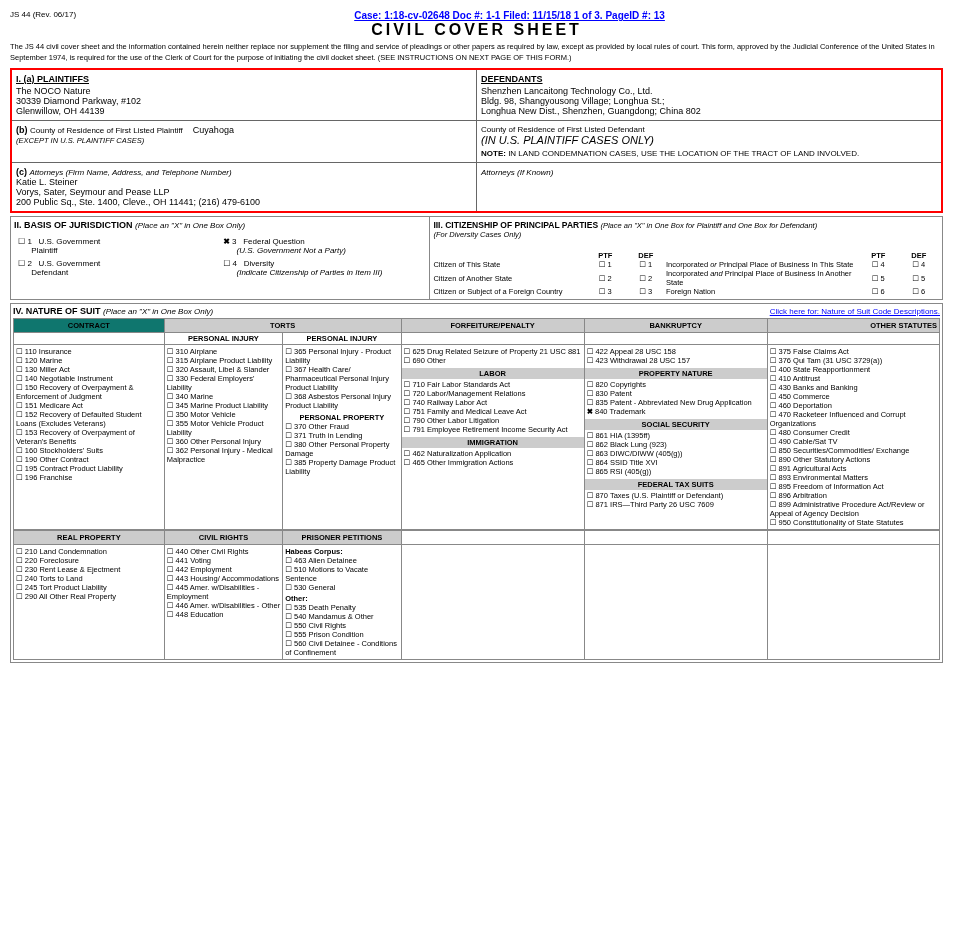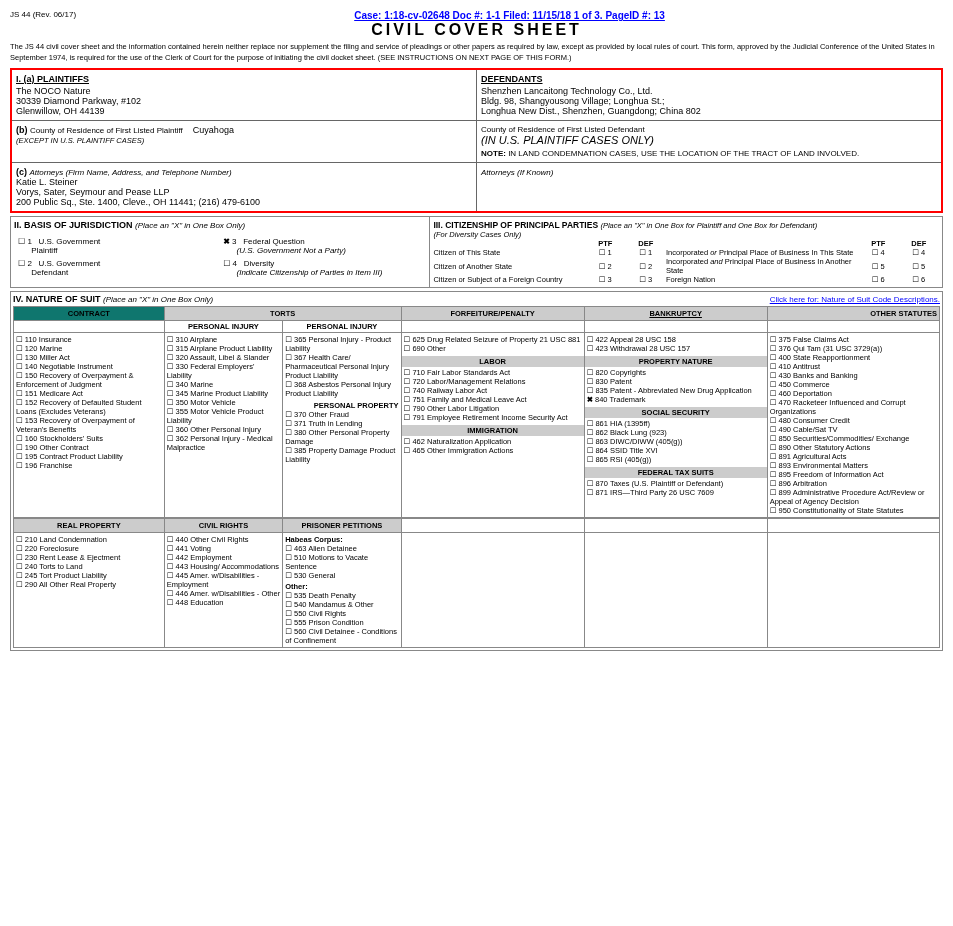--- a/index.html
+++ b/index.html
@@ -87,21 +87,21 @@
           </td>
         </tr>
       </tbody>
           </table>
     </td>
     <td style="width:55%; border:1px solid #888; padding:3px; vertical-align:top;">
       <div style="font-weight:bold; font-size:8.5px;">
         <span>III.  CITIZENSHIP OF PRINCIPAL PARTIES</span> <span style="font-style:italic; font-weight:normal; font-size:7.5px;">(Place an "X" in One Box for Plaintiff and One Box for Defendant)</span>
       </div>
       <div style="font-style:italic; font-size:7.5px;">(For Diversity Cases Only)</div>
-      <table style="width:100%; font-size:7.5px; margin-top:0; border-collapse:collapse;">
+      <table style="width:100%; font-size:7.5px; margin-top:12px; border-collapse:collapse;">
         <tbody>
               <tr>
           <td style="width:30%;"></td>
           <td style="text-align:center; width:8%;"><b>PTF</b></td>
           <td style="text-align:center; width:8%;"><b>DEF</b></td>
           <td style="width:38%;"></td>
           <td style="text-align:center; width:8%;"><b>PTF</b></td>
           <td style="text-align:center; width:8%;"><b>DEF</b></td>
         </tr>
         <tr>
@@ -143,21 +143,21 @@
     <div style="font-size:8px; color:blue; text-decoration:underline;">Click here for: Nature of Suit Code Descriptions.</div>
   </div>
 
   <table style="width:100%; border-collapse:collapse; font-size:7.5px;">
 
     <tbody>
         <tr>
       <td style="background:#0f766e; font-weight:bold; text-align:center; border:1px solid #888; padding:2px; width:14%;">CONTRACT</td>
       <td colspan="2" style="background:#ccc; font-weight:bold; text-align:center; border:1px solid #888; padding:2px; width:22%;">TORTS</td>
       <td style="background:#ccc; font-weight:bold; text-align:center; border:1px solid #888; padding:2px; width:17%;">FORFEITURE/PENALTY</td>
-      <td style="background:#ccc; font-weight:bold; text-align:center; border:1px solid #888; padding:2px; width:17%;text-decoration:underline;">BANKRUPTCY</td>
+      <td style="background:#ccc; font-weight:bold; text-align:center; border:1px solid #888; padding:2px; width:17%;">BANKRUPTCY</td>
       <td style="background:#ccc; font-weight:bold; text-align:right; border:1px solid #888; padding:2px; width:16%;">OTHER STATUTES</td>
     </tr>
 
     <tr>
       <td style="border:1px solid #888;"></td>
       <td style="text-align:center; font-weight:bold; border:1px solid #888; padding:1px; width:11%;">PERSONAL INJURY</td>
       <td style="text-align:center; font-weight:bold; border:1px solid #888; padding:1px; width:11%;">PERSONAL INJURY</td>
       <td style="border:1px solid #888;"></td>
       <td style="border:1px solid #888;"></td>
       <td style="border:1px solid #888;"></td>
@@ -190,21 +190,21 @@
         <div>☐ 350 Motor Vehicle</div>
         <div>☐ 355 Motor Vehicle Product Liability</div>
         <div>☐ 360 Other Personal Injury</div>
         <div>☐ 362 Personal Injury - Medical Malpractice</div>
       </td>
 
       <td style="border:1px solid #888; padding:2px; vertical-align:top;">
         <div>☐ 365 Personal Injury - Product Liability</div>
         <div>☐ 367 Health Care/ Pharmaceutical Personal Injury Product Liability</div>
         <div>☐ 368 Asbestos Personal Injury Product Liability</div>
-        <div style="font-weight:bold; margin-top:3px; text-align:right;">PERSONAL PROPERTY</div>
+        <div style="font-weight:bold; margin-top:3px; text-align:center;">PERSONAL PROPERTY</div>
         <div>☐ 370 Other Fraud</div>
         <div>☐ 371 Truth in Lending</div>
         <div>☐ 380 Other Personal Property Damage</div>
         <div>☐ 385 Property Damage Product Liability</div>
       </td>
 
       <td style="border:1px solid #888; padding:2px; vertical-align:top;">
         <div>☐ 625 Drug Related Seizure of Property 21 USC 881</div>
         <div>☐ 690 Other</div>
         <div style="font-weight:bold; text-align:center; background:#ccc; margin:3px -2px 1px; padding:1px;">LABOR</div>

